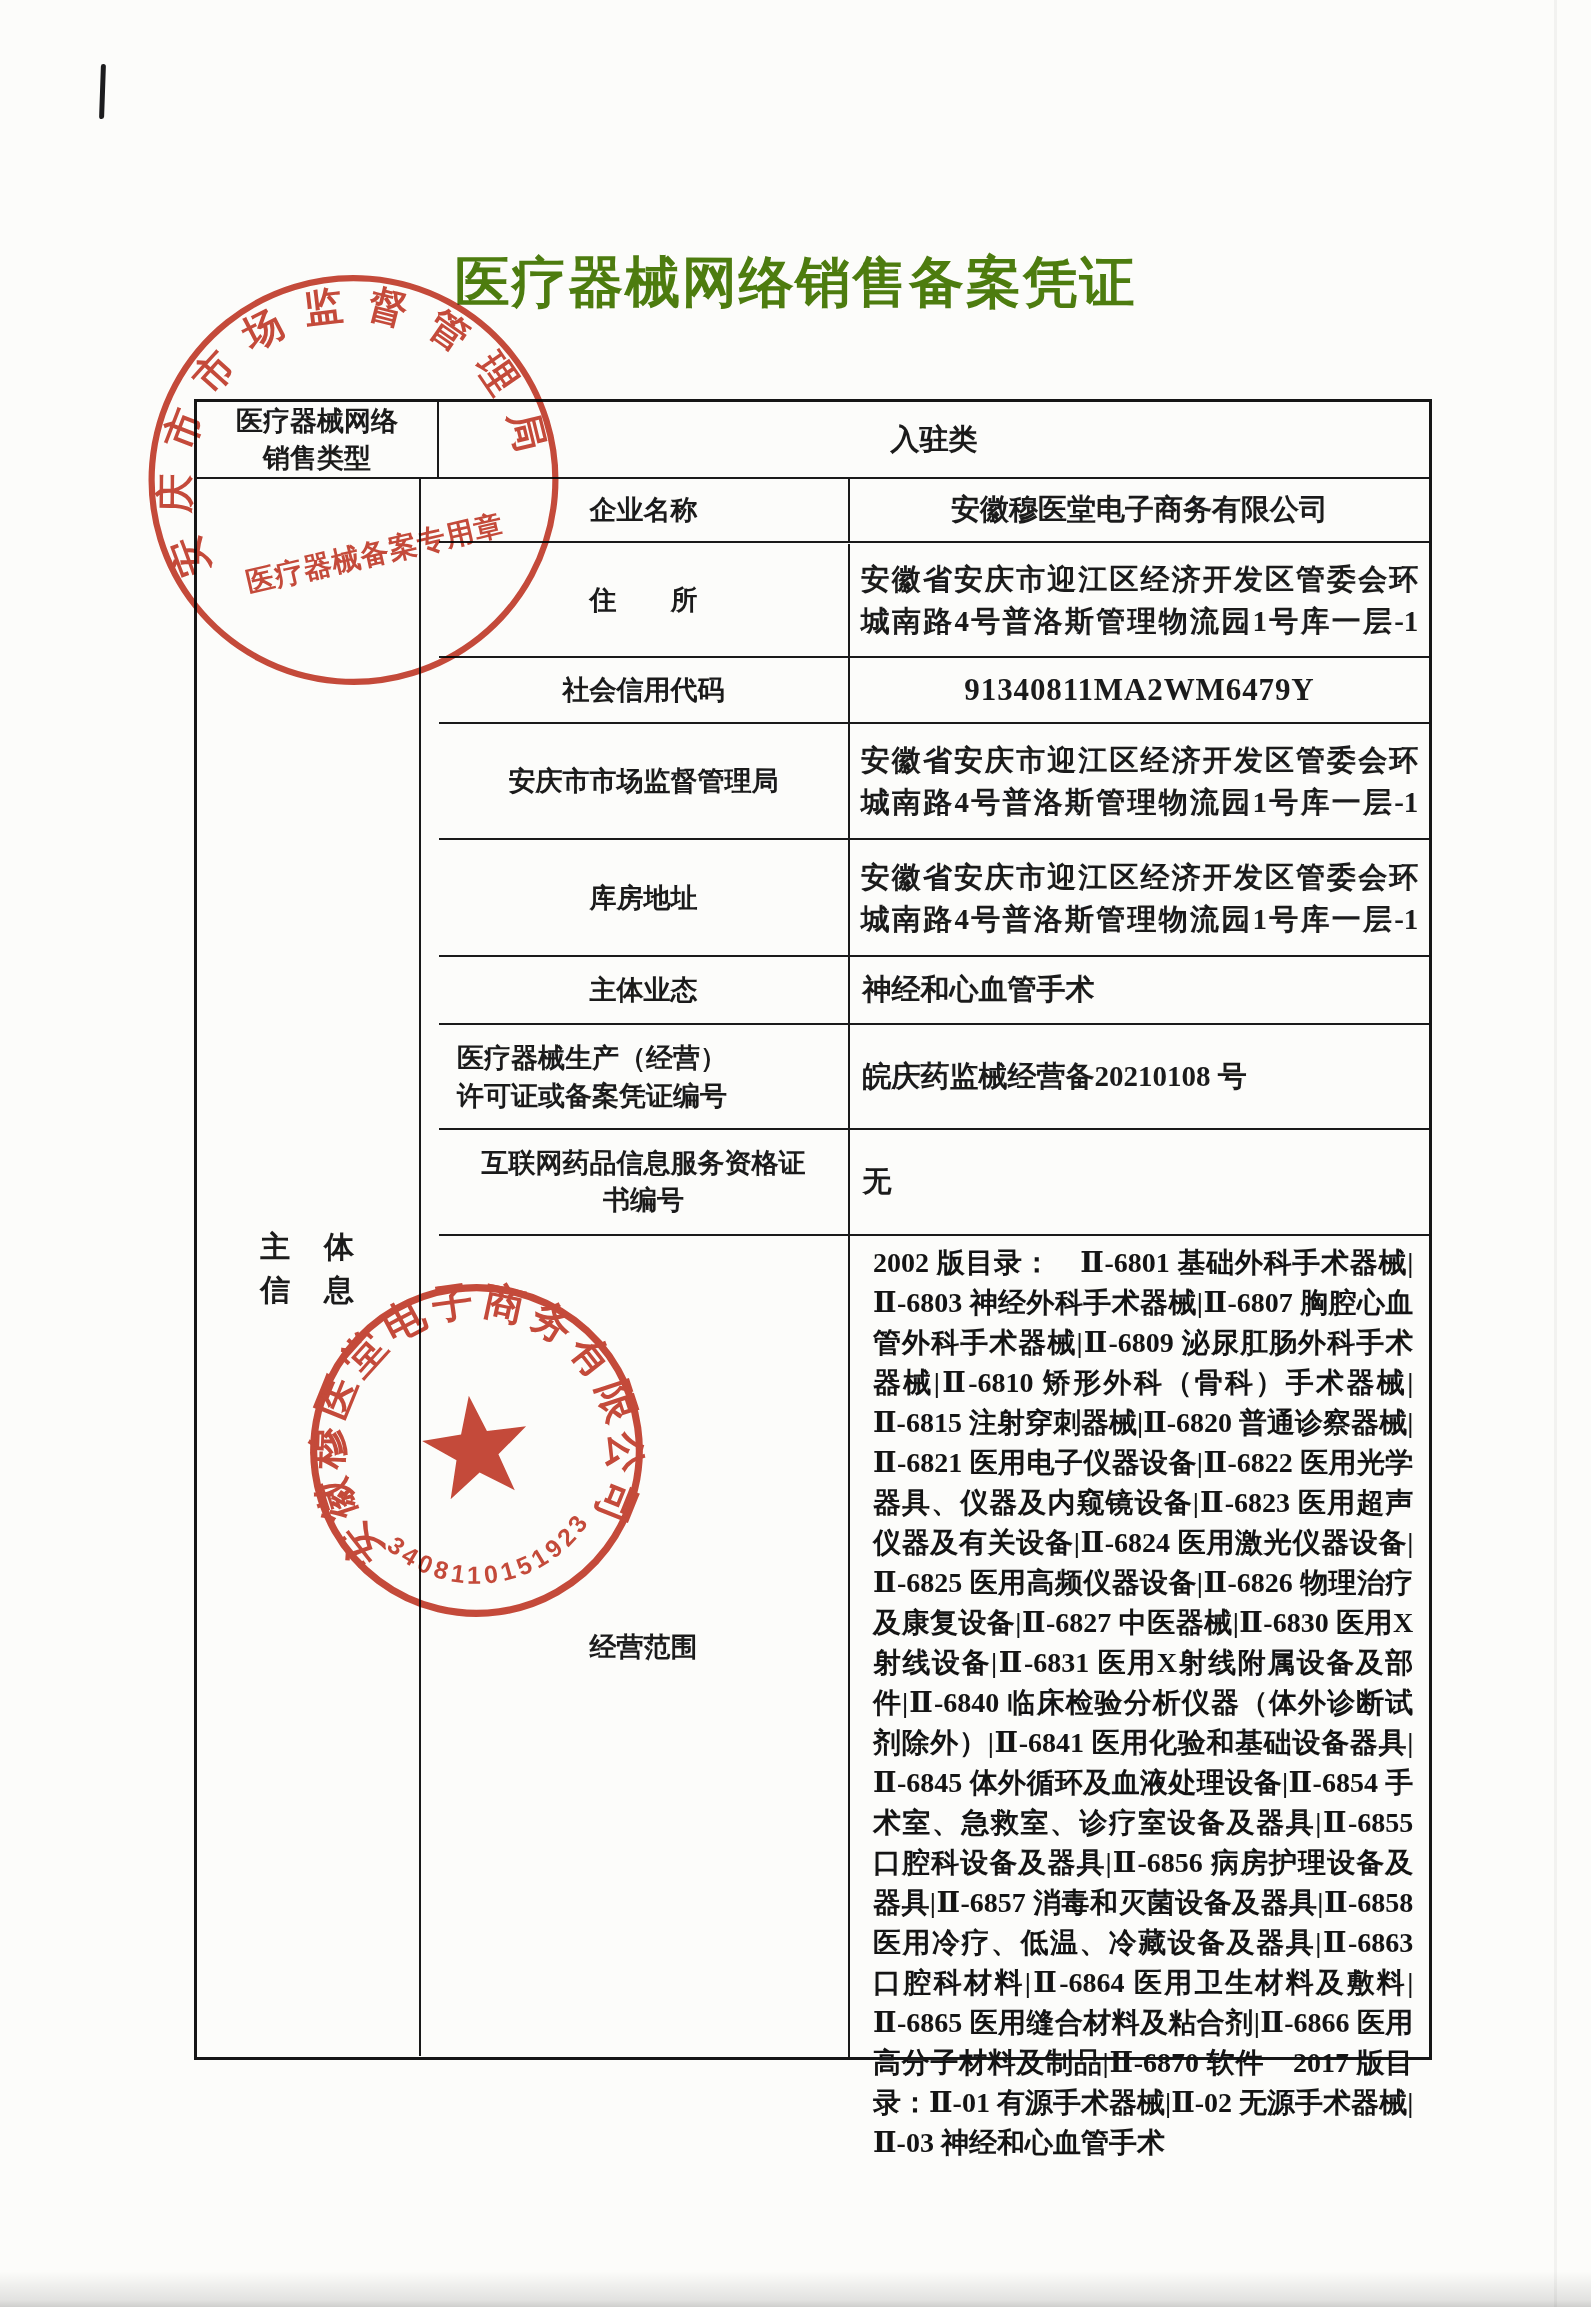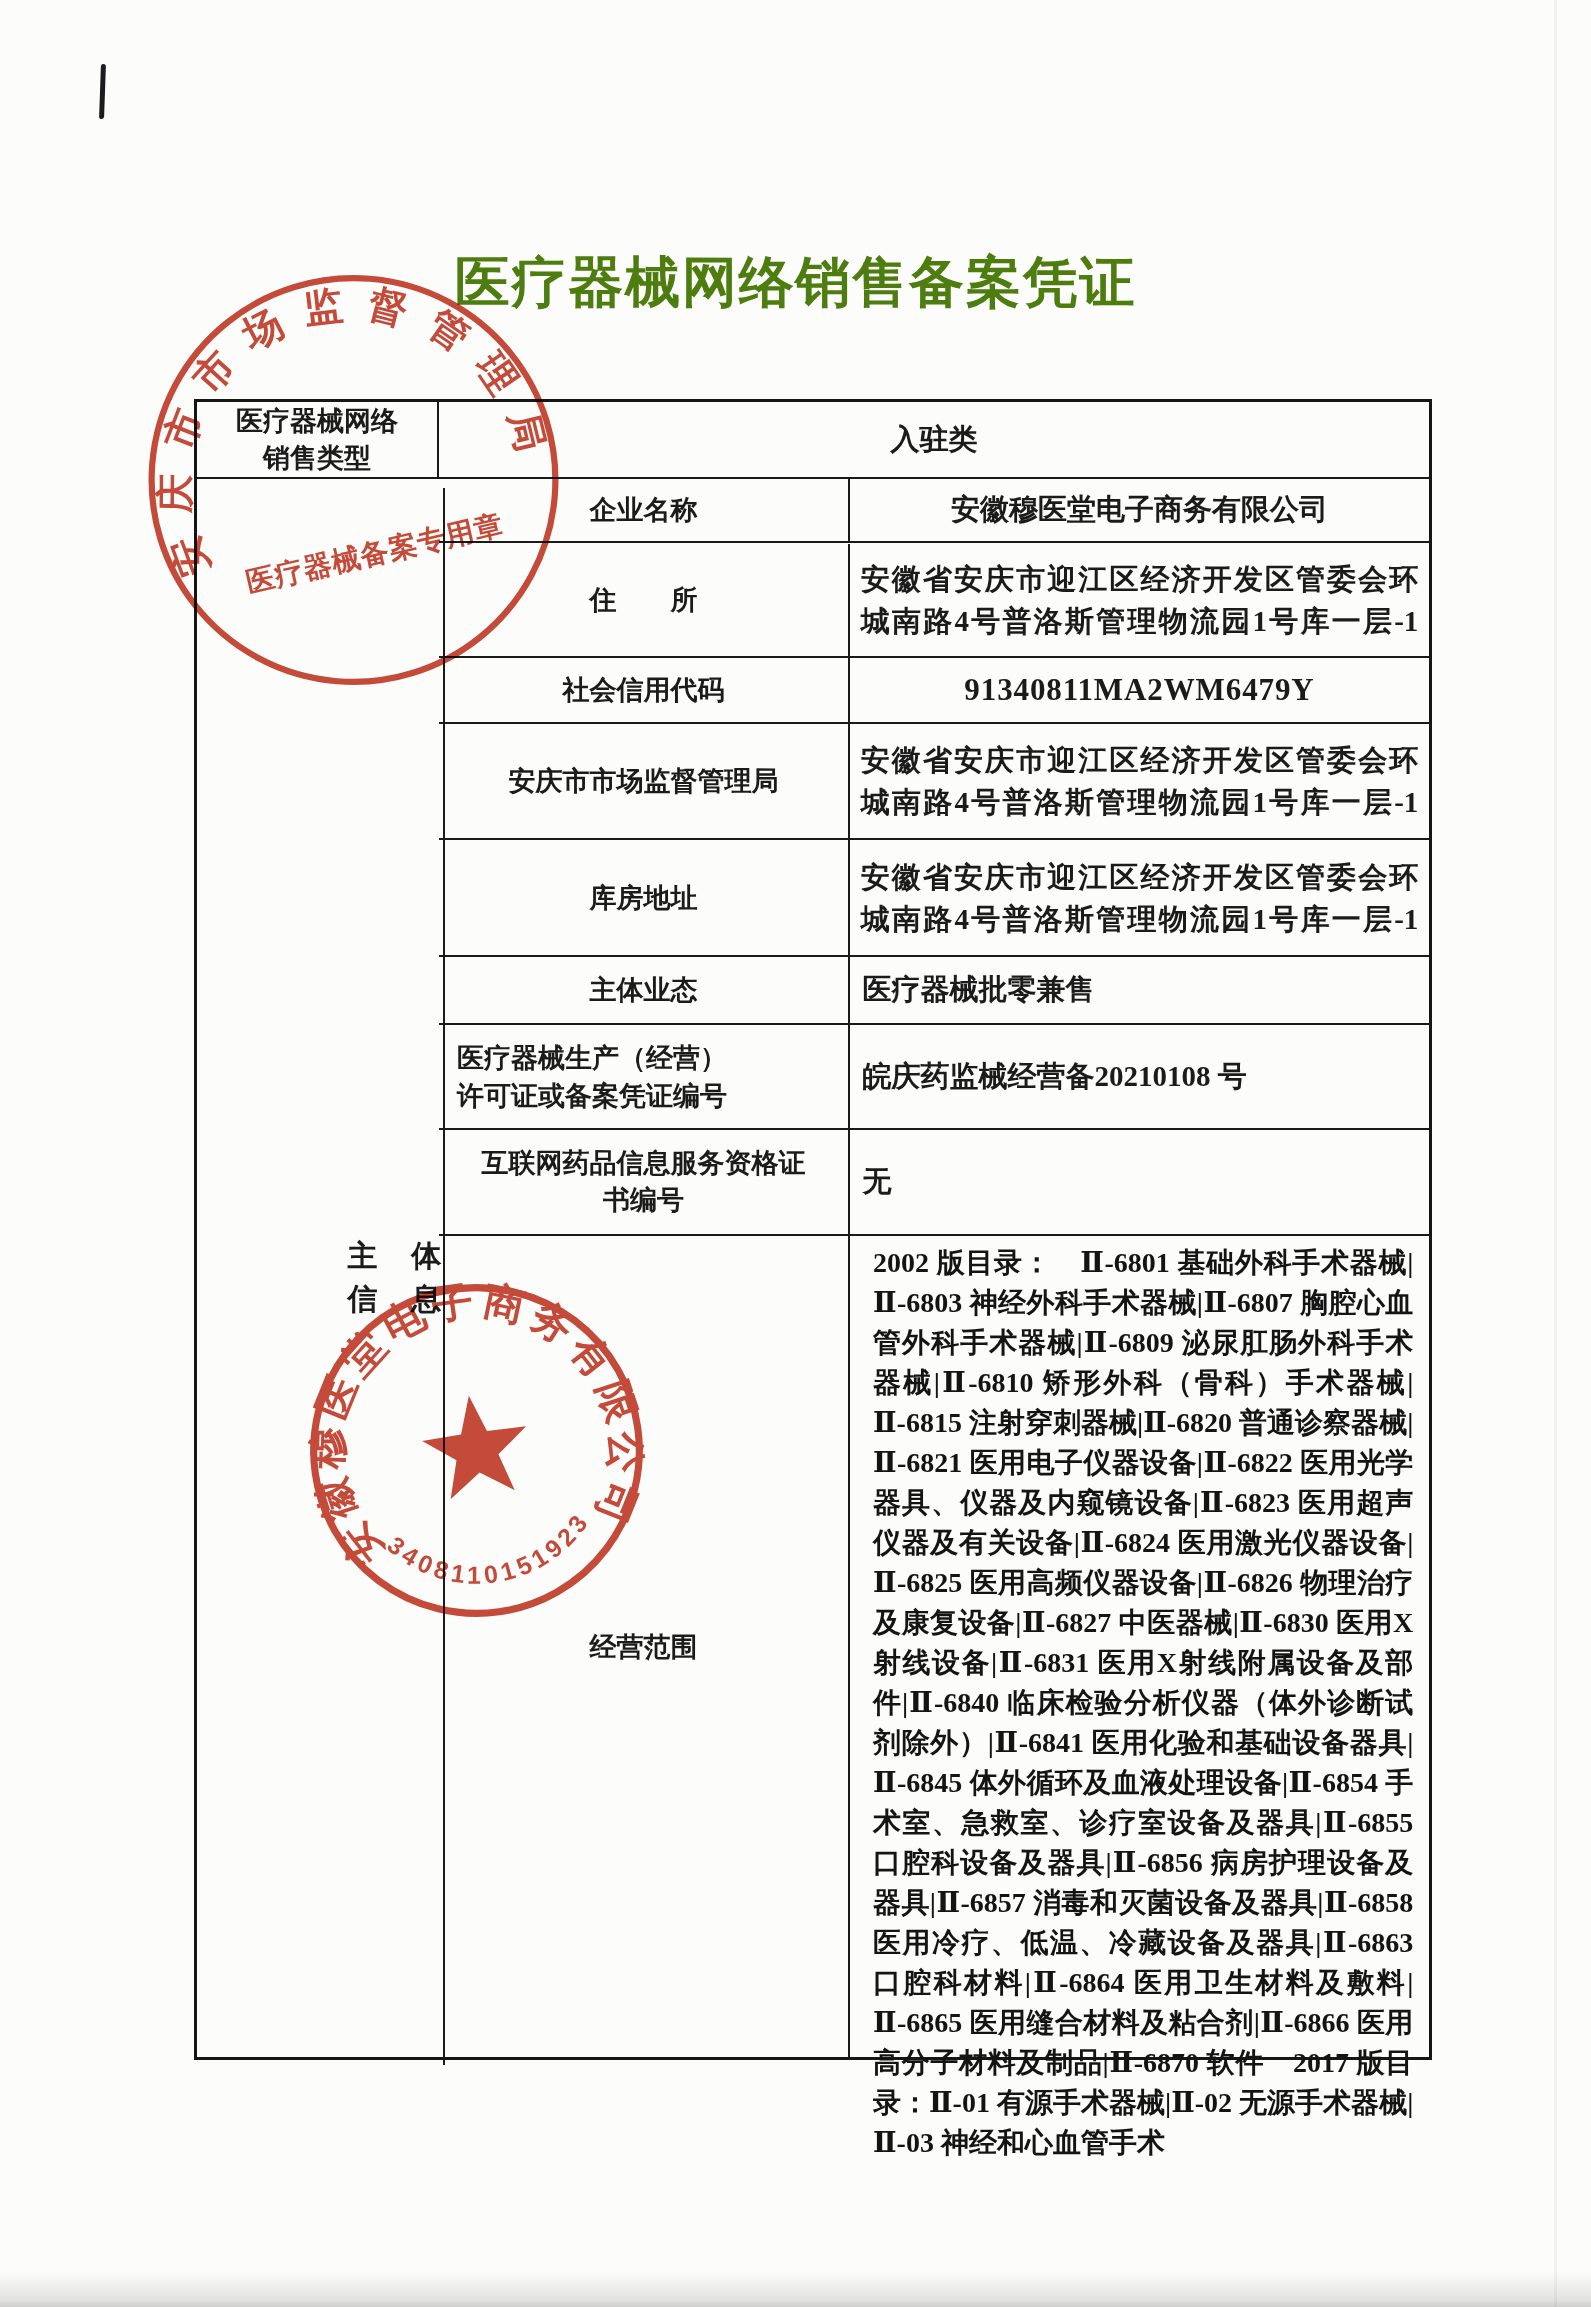--- a/index.html
+++ b/index.html
@@ -49,21 +49,21 @@
 
 
   <div class="doc-table">
 
     <div class="cell bb val" style="left:242px;top:0;width:990px;height:77px;">入驻类</div>
     <div class="cell br bb lbl2" style="left:0;top:0;width:242px;height:77px;">
       <div>医疗器械网络</div>
       <div>销售类型</div>
     </div>
 
-    <div class="cell br subject" style="left:0;top:86px;width:248px;height:1577px;align-items:flex-end;">
+    <div class="cell br subject" style="left:0;top:77px;width:224px;height:1577px;">
       <div>主　体</div>
       <div>信　息</div>
     </div>
 
     <div class="cell br bb lbl" style="left:242px;top:77px;width:411px;height:64px;">企业名称</div>
     <div class="cell bb val" style="left:653px;top:77px;width:579px;height:64px;">安徽穆医堂电子商务有限公司</div>
 
     <div class="cell br bb lbl" style="left:242px;top:142px;width:411px;height:114px;">住　　所</div>
     <div class="cell bb addr" style="left:653px;top:142px;width:579px;height:114px;">
       <div>安徽省安庆市迎江区经济开发区管委会环</div>
@@ -79,21 +79,21 @@
       <div>城南路4号普洛斯管理物流园1号库一层-1</div>
     </div>
 
     <div class="cell br bb lbl" style="left:242px;top:438px;width:411px;height:117px;">库房地址</div>
     <div class="cell bb addr" style="left:653px;top:438px;width:579px;height:117px;">
       <div>安徽省安庆市迎江区经济开发区管委会环</div>
       <div>城南路4号普洛斯管理物流园1号库一层-1</div>
     </div>
 
     <div class="cell br bb lbl" style="left:242px;top:555px;width:411px;height:68px;">主体业态</div>
-    <div class="cell bb val left" style="left:653px;top:555px;width:579px;height:68px;">医疗器械批零兼售</div>
+    <div class="cell bb val left" style="left:653px;top:555px;width:579px;height:68px;">神经和心血管手术</div>
 
     <div class="cell br bb lic-lbl" style="left:242px;top:623px;width:411px;height:105px;">
       <div>医疗器械生产（经营）</div>
       <div>许可证或备案凭证编号</div>
     </div>
     <div class="cell bb val left" style="left:653px;top:623px;width:579px;height:105px;">皖庆药监械经营备20210108 号</div>
 
     <div class="cell br bb lbl2" style="left:242px;top:728px;width:411px;height:106px;">
       <div>互联网药品信息服务资格证</div>
       <div>书编号</div>

